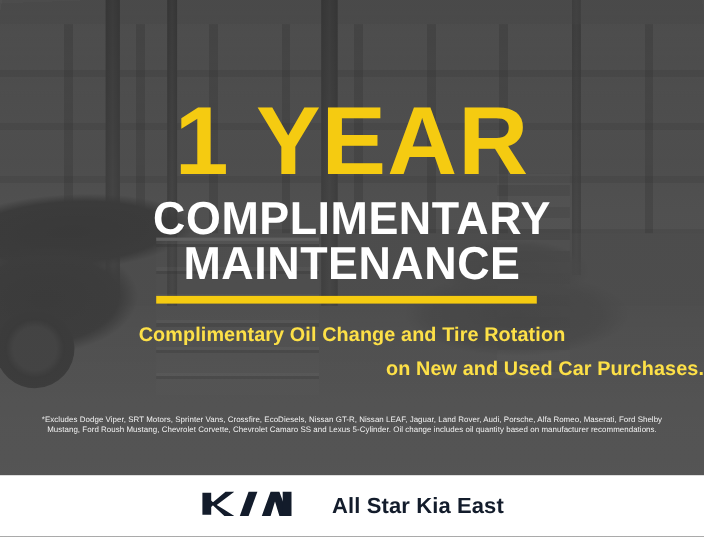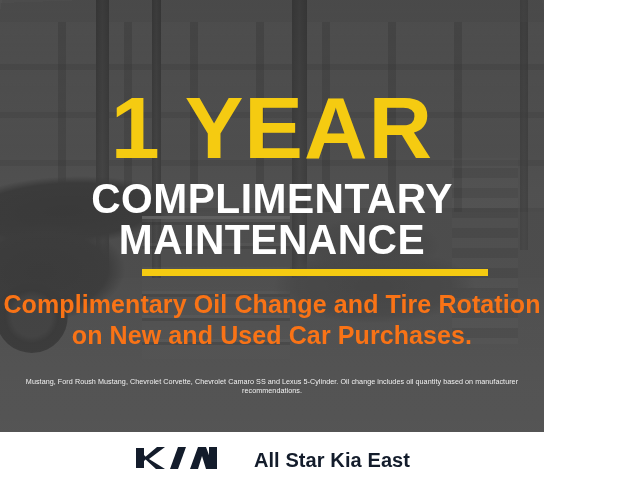--- a/index.html
+++ b/index.html
@@ -6,21 +6,21 @@
     margin: 0;
     padding: 0;
     background: #ffffff;
   }
   body {
     font-family: "Liberation Sans", sans-serif;
   }
 
   .banner {
     position: relative;
-    width: 544px;
+    width: 640px;
     height: 488px;
     overflow: hidden;
     background: #3a3a3a;
   }
 
   
   .photo {
     position: absolute;
     inset: 0;
     filter: grayscale(100%);
@@ -183,27 +183,27 @@
     top: 269px;
     width: 346px;
     height: 7px;
     background: #F5CB11;
   }
 
   .offer {
     position: absolute;
     left: 0; right: 0;
     top: 289px;
-    color: #f97316;
-    font-weight: bold;
-    font-size: 25px;
+    color: #fde047;
+    font-weight: bold;
+    font-size: 18px;
     line-height: 31px;
     letter-spacing: 0.1px;
   }
-  .offer .l2 { display: block; }
+  .offer .l2 { display: block; text-align: right; }
 
   .disclaimer {
     position: absolute;
     left: 14px; right: 14px;
     top: 377px;
     color: #f2f2f2;
     font-size: 7.2px;
     line-height: 9.2px;
     letter-spacing: 0.05px;
   }
@@ -261,20 +261,21 @@
     </div>
 
     <div class="divider"></div>
 
     <div class="offer">
       <span class="l1">Complimentary Oil Change and Tire Rotation</span>
       <span class="l2">on New and Used Car Purchases.</span>
     </div>
 
     <div class="disclaimer">
+      <span>*Excludes Dodge Viper, SRT Motors, Sprinter Vans, Crossfire, EcoDiesels, Nissan GT-R, Nissan LEAF, Jaguar, Land Rover, Audi, Porsche, Alfa Romeo, Maserati, Ford Shelby</span>
       <span>Mustang, Ford Roush Mustang, Chevrolet Corvette, Chevrolet Camaro SS and Lexus 5-Cylinder. Oil change includes oil quantity based on manufacturer recommendations.</span>
     </div>
   </div>
 
   <div class="footer">
     <span class="kia-logo">
       <svg width="92" height="26" viewBox="0 0 184 52" aria-hidden="true">
         <g fill="#131C2B">
 
           <path d="M4 6 L4 46 L20 46 L20 32 L26 26 L20 20 L20 6 Z"></path>

